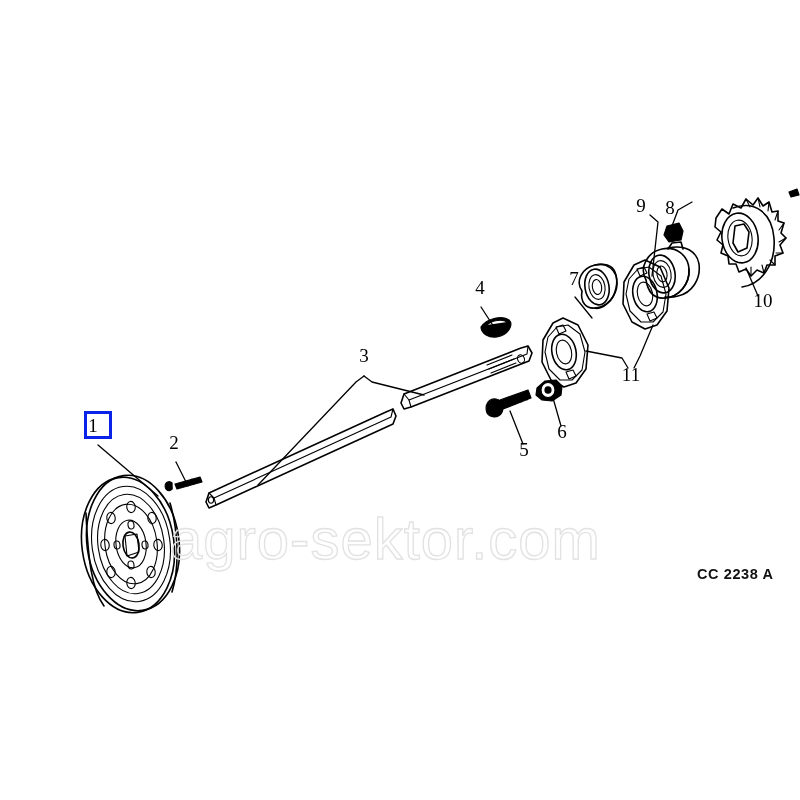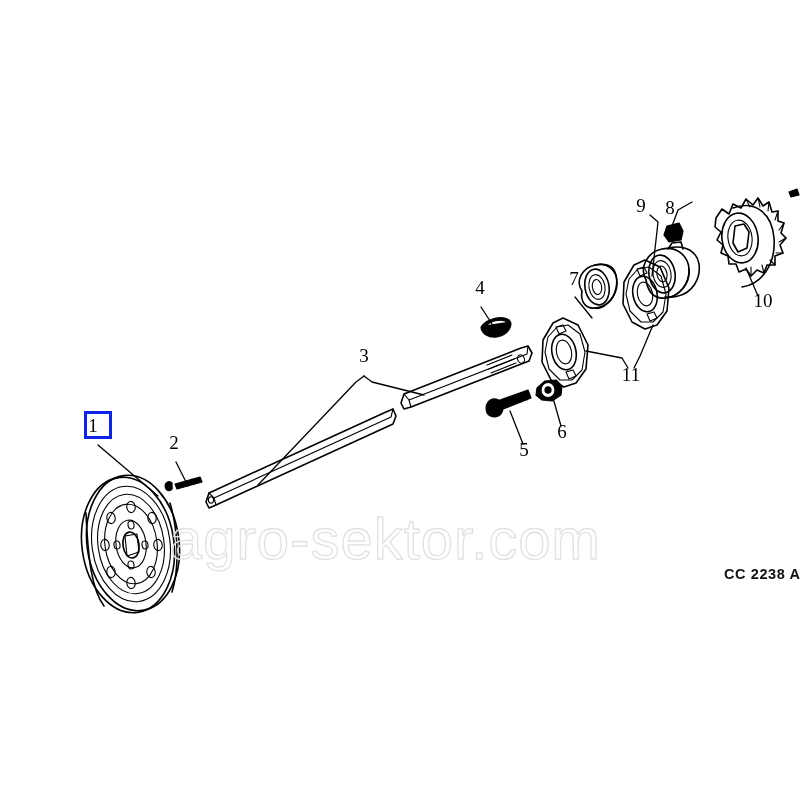--- a/index.html
+++ b/index.html
@@ -275,15 +275,15 @@
       <text class="callout-text" x="641" y="212" text-anchor="middle">9</text>
       <text class="callout-text" x="763" y="307" text-anchor="middle">10</text>
       <text class="callout-text" x="631" y="381" text-anchor="middle">11</text>
     </g>
   </svg>
 
   <div class="watermark">agro-sektor.com</div>
 
   <div class="highlight-box" style="left:84px; top:411px; width:28px; height:28px;"></div>
 
-  <div class="ref-code" style="left:724px; top:566px;text-align:center;">CC 2238 A</div>
+  <div class="ref-code" style="left:697px; top:566px;text-align:center;">CC 2238 A</div>
 
 </div>
 
 </body></html>

